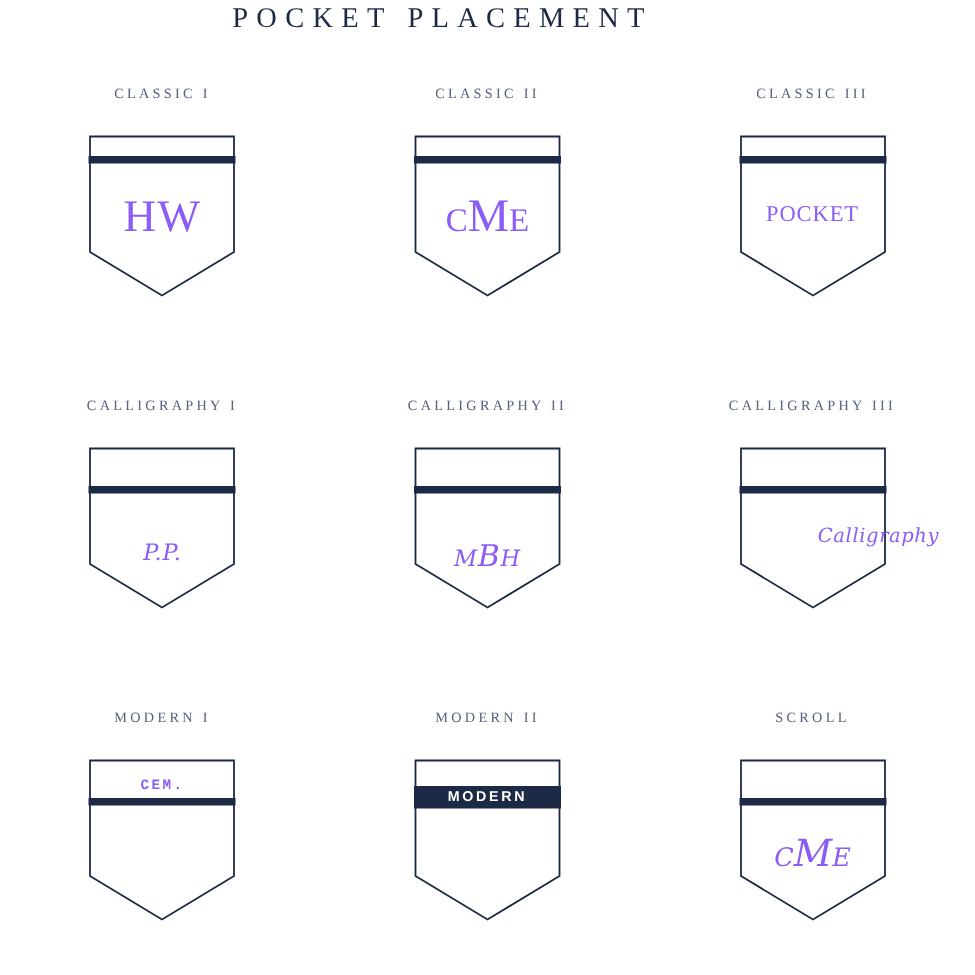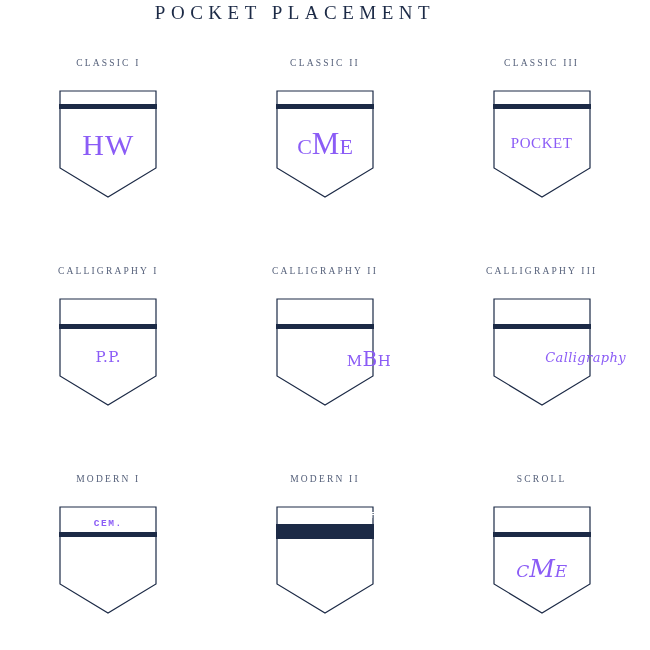--- a/index.html
+++ b/index.html
@@ -97,22 +97,24 @@
   .mono.classic-2 .big {
     font-size: 31px;
   }
   .mono.classic-3 {
     font-family: "Liberation Serif", serif;
     font-size: 15px;
     letter-spacing: 0.6px;
   }
   .mono.script {
     font-family: "DejaVu Serif", serif;
+    font-style: italic;
     font-size: 15px;
     letter-spacing: 0.5px;
+    margin-top: 11px;
   }
   .mono.script-lg {
     font-family: "DejaVu Serif", serif;
     font-style: italic;
     font-size: 13px;
     letter-spacing: 0.4px;
   }
   .mono.script .big {
     font-size: 20px;
   }
@@ -204,21 +206,21 @@
 
     <div class="cell">
       <div class="cell-label">CALLIGRAPHY II</div>
       <div class="pocket">
         <div class="pocket-body">
           <svg width="98" height="108" viewBox="0 0 98 108">
             <path d="M1 1 L97 1 L97 78 L49 107 L1 78 Z" fill="#ffffff" stroke="#1c2a46" stroke-width="1.2"></path>
           </svg>
         </div>
         <div class="pocket-stripe" style="top:26px;"></div>
-        <div class="mono script" style="top:51px;padding-left:44px;">
+        <div class="mono script" style="top:51px;">
           <span>M</span><span class="big">B</span><span>H</span>
         </div>
       </div>
     </div>
 
     <div class="cell">
       <div class="cell-label">CALLIGRAPHY III</div>
       <div class="pocket">
         <div class="pocket-body">
           <svg width="98" height="108" viewBox="0 0 98 108">
@@ -245,21 +247,21 @@
 
     <div class="cell">
       <div class="cell-label">MODERN II</div>
       <div class="pocket">
         <div class="pocket-body">
           <svg width="98" height="108" viewBox="0 0 98 108">
             <path d="M1 1 L97 1 L97 78 L49 107 L1 78 Z" fill="#ffffff" stroke="#1c2a46" stroke-width="1.2"></path>
           </svg>
         </div>
         <div class="pocket-stripe" style="top:18px; height:15px;"></div>
-        <div class="mono modern-on-stripe" style="top:4px;margin-left:36px;">MODERN</div>
+        <div class="mono modern-on-stripe" style="top:21px;">MODERN</div>
       </div>
     </div>
 
     <div class="cell">
       <div class="cell-label">SCROLL</div>
       <div class="pocket">
         <div class="pocket-body">
           <svg width="98" height="108" viewBox="0 0 98 108">
             <path d="M1 1 L97 1 L97 78 L49 107 L1 78 Z" fill="#ffffff" stroke="#1c2a46" stroke-width="1.2"></path>
           </svg>

